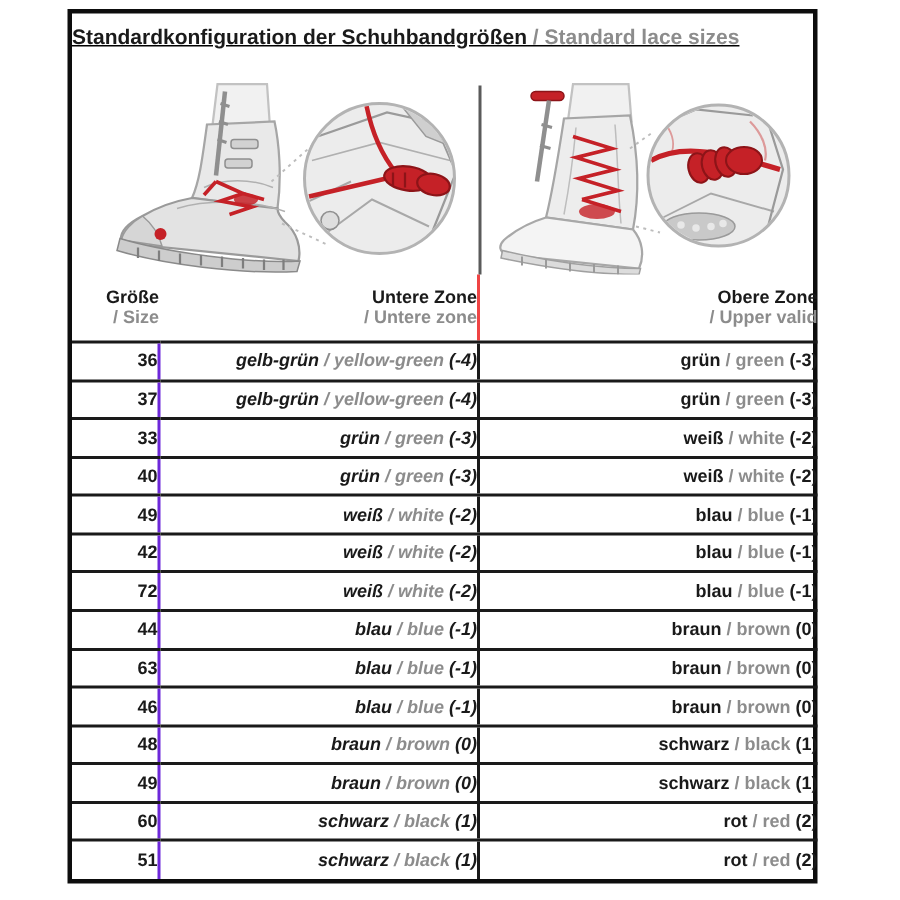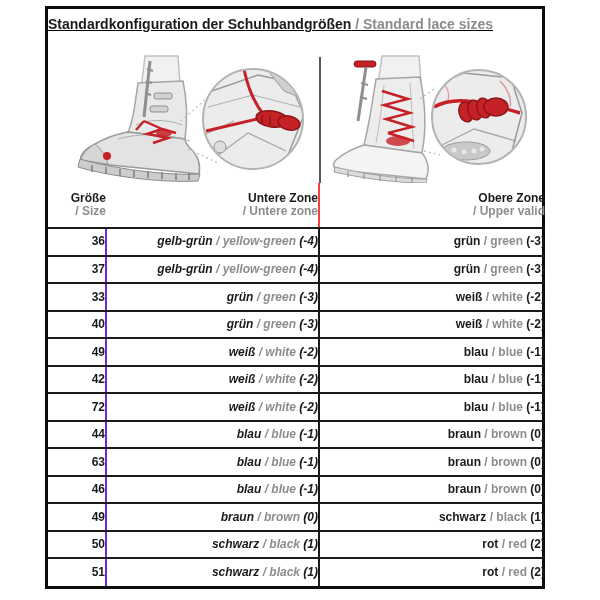--- a/index.html
+++ b/index.html
@@ -270,29 +270,34 @@
     <td class="c-upper"><span class="de">braun</span><span class="en"> / brown </span><span class="num">(0)</span></td>
   </tr>
 
   <tr>
     <td class="c-size"><span class="de">46</span></td>
     <td class="c-lower"><span class="de">blau</span><span class="en"> / blue </span><span class="num">(-1)</span></td>
     <td class="c-upper"><span class="de">braun</span><span class="en"> / brown </span><span class="num">(0)</span></td>
   </tr>
 
 
+  <tr>
+    <td class="c-size"><span class="de">48</span></td>
+    <td class="c-lower"><span class="de">braun</span><span class="en"> / brown </span><span class="num">(0)</span></td>
+    <td class="c-upper"><span class="de">schwarz</span><span class="en"> / black </span><span class="num">(1)</span></td>
+  </tr>
 
   <tr>
     <td class="c-size"><span class="de">49</span></td>
     <td class="c-lower"><span class="de">braun</span><span class="en"> / brown </span><span class="num">(0)</span></td>
     <td class="c-upper"><span class="de">schwarz</span><span class="en"> / black </span><span class="num">(1)</span></td>
   </tr>
 
   <tr>
-    <td class="c-size"><span class="de">50</span></td>
+    <td class="c-size"><span class="de">60</span></td>
     <td class="c-lower"><span class="de">schwarz</span><span class="en"> / black </span><span class="num">(1)</span></td>
     <td class="c-upper"><span class="de">rot</span><span class="en"> / red </span><span class="num">(2)</span></td>
   </tr>
 
   <tr>
     <td class="c-size"><span class="de">51</span></td>
     <td class="c-lower"><span class="de">schwarz</span><span class="en"> / black </span><span class="num">(1)</span></td>
     <td class="c-upper"><span class="de">rot</span><span class="en"> / red </span><span class="num">(2)</span></td>
   </tr>
 

